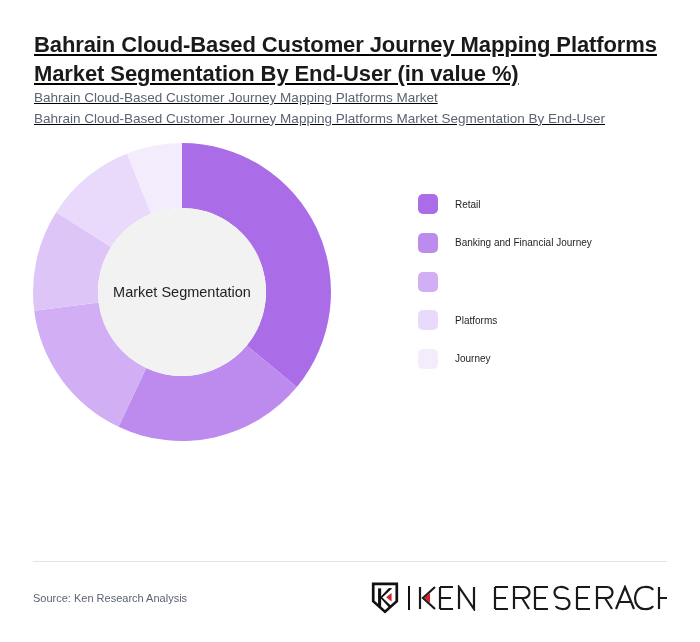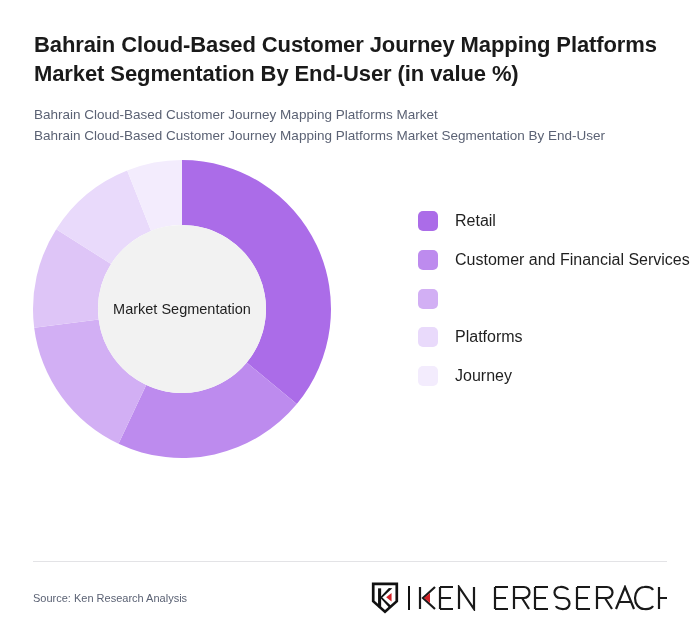--- a/index.html
+++ b/index.html
@@ -15,37 +15,38 @@
   }
 
   #card {
     position: relative;
     width: 700px;
     height: 642px;
     box-sizing: border-box;
     background: #ffffff;
     border-radius: 10px;
     overflow: hidden;
+    text-decoration: underline;
   }
 
   
   .header {
     padding: 30px 34px 0 34px;
   }
   .chart-title {
     font-size: 22px;
     font-weight: bold;
     line-height: 1.32;
     color: #1a1a1a;
     letter-spacing: -0.1px;
     margin: 0;
     max-width: 640px;
   }
   .subtitle-block {
-    margin-top: 17px;
+    margin-top: 0;
     max-width: 640px;
   }
   .subtitle-line {
     font-size: 13.5px;
     line-height: 1.52;
     color: #5b6274;
     font-weight: normal;
   }
 
   
@@ -87,21 +88,21 @@
     height: 38.6px;
   }
   .legend-swatch {
     width: 20px;
     height: 20px;
     border-radius: 5px;
     flex: 0 0 auto;
   }
   .legend-label {
     margin-left: 17px;
-    font-size: 16px;
+    font-size: 10px;
     color: #1f1f1f;
     white-space: nowrap;
   }
 
   
   .divider {
     position: absolute;
     left: 33px;
     right: 33px;
     top: 561px;
@@ -172,21 +173,21 @@
       </svg>
     </div>
 
     <div class="legend" id="legend">
         <div class="legend-item">
           <span class="legend-swatch" style="background: rgb(171, 108, 232);"></span>
           <span class="legend-label">Retail</span>
         </div>
         <div class="legend-item">
           <span class="legend-swatch" style="background: rgb(189, 139, 238);"></span>
-          <span class="legend-label">Customer and Financial Services</span>
+          <span class="legend-label">Banking and Financial Journey</span>
         </div>
         <div class="legend-item">
           <span class="legend-swatch" style="background: rgb(210, 175, 244);"></span>
         </div>
         <div class="legend-item">
           <span class="legend-swatch" style="background: rgb(233, 218, 251);"></span>
           <span class="legend-label">Platforms</span>
         </div>
         <div class="legend-item">
           <span class="legend-swatch" style="background: rgb(243, 236, 253);"></span>

